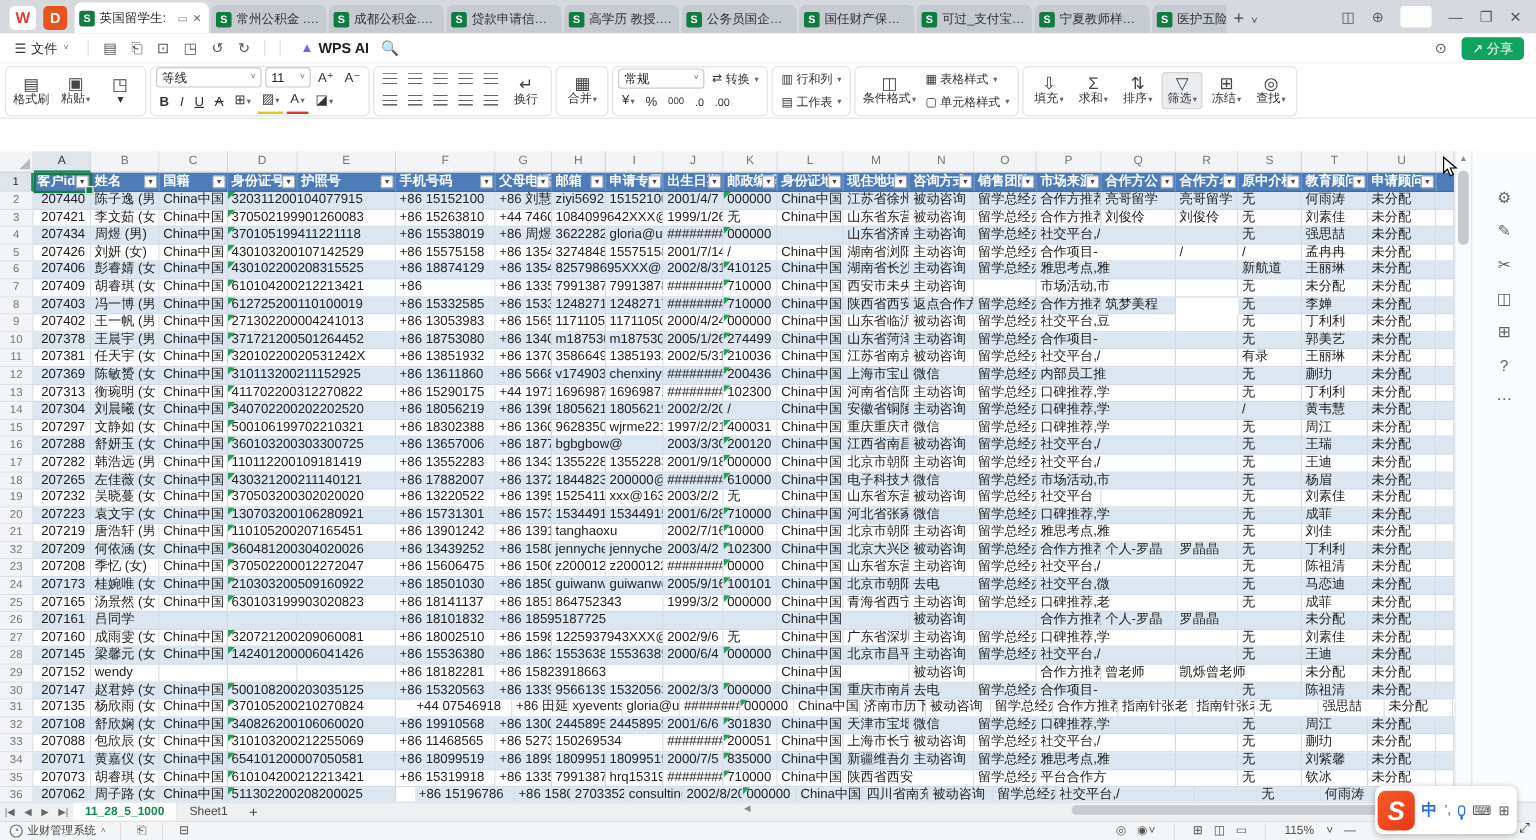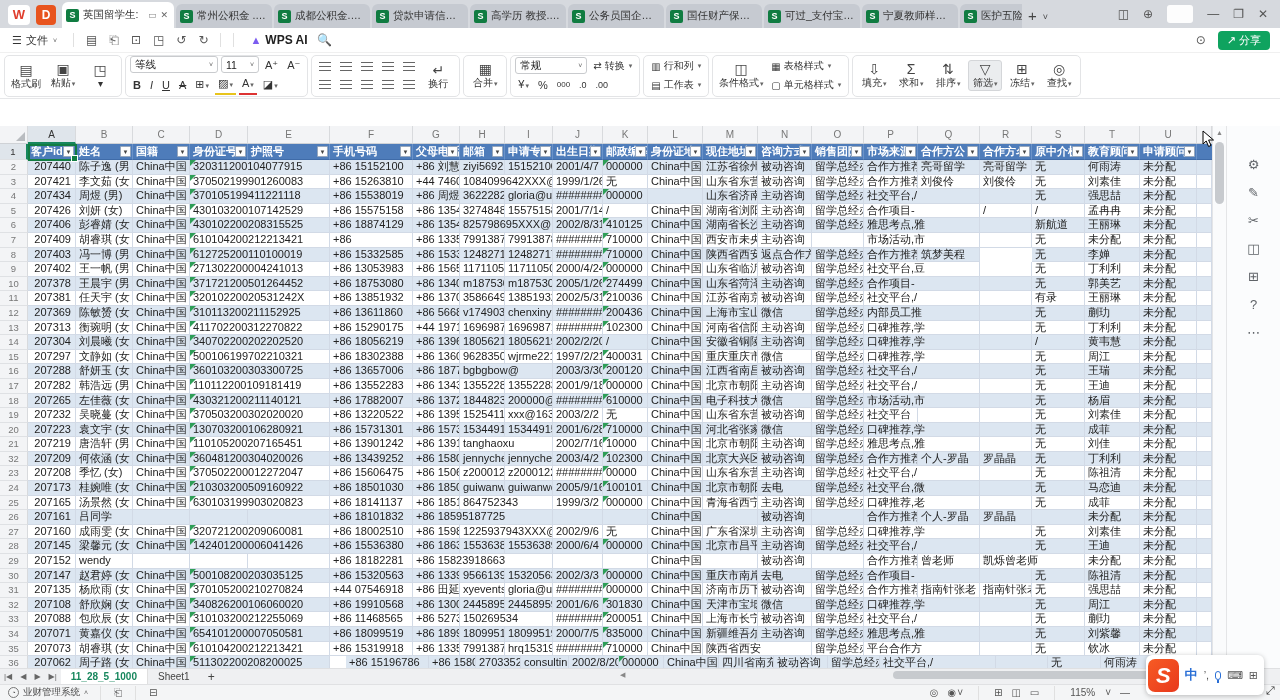--- a/index.html
+++ b/index.html
@@ -1083,21 +1083,21 @@
           <div class="g-cell" style="width: 55px;">陈祖清</div>
           <div class="g-cell" style="width: 57px;">未分配</div>
           <div class="g-cell" style="width: 15px;"></div>
         </div>
         <div class="g-row odd">
           <div class="g-rn">31</div>
           <div class="g-cell num" style="width: 48px;">207135</div>
           <div class="g-cell" style="width: 57px;">杨欣雨 (女</div>
           <div class="g-cell" style="width: 57px;">China中国</div>
           <div class="g-cell tri" style="width: 140px;">370105200210270824</div>
-          <div class="g-cell" style="width: 83px;">+44 07546918</div>
+          <div class="g-cell" style="width: 83px; margin-left: 14px;">+44 07546918</div>
           <div class="g-cell" style="width: 47px;">+86 田延岭13954</div>
           <div class="g-cell" style="width: 45px;">xyevents@</div>
           <div class="g-cell" style="width: 48px;">gloria@uk</div>
           <div class="g-cell num" style="width: 50px;">########</div>
           <div class="g-cell tri" style="width: 45px;">000000</div>
           <div class="g-cell" style="width: 55px;">China中国</div>
           <div class="g-cell" style="width: 55px;">济南市历下</div>
           <div class="g-cell" style="width: 54px;">被动咨询</div>
           <div class="g-cell" style="width: 52px;">留学总经办</div>
           <div class="g-cell" style="width: 54px;">合作方推荐</div>

